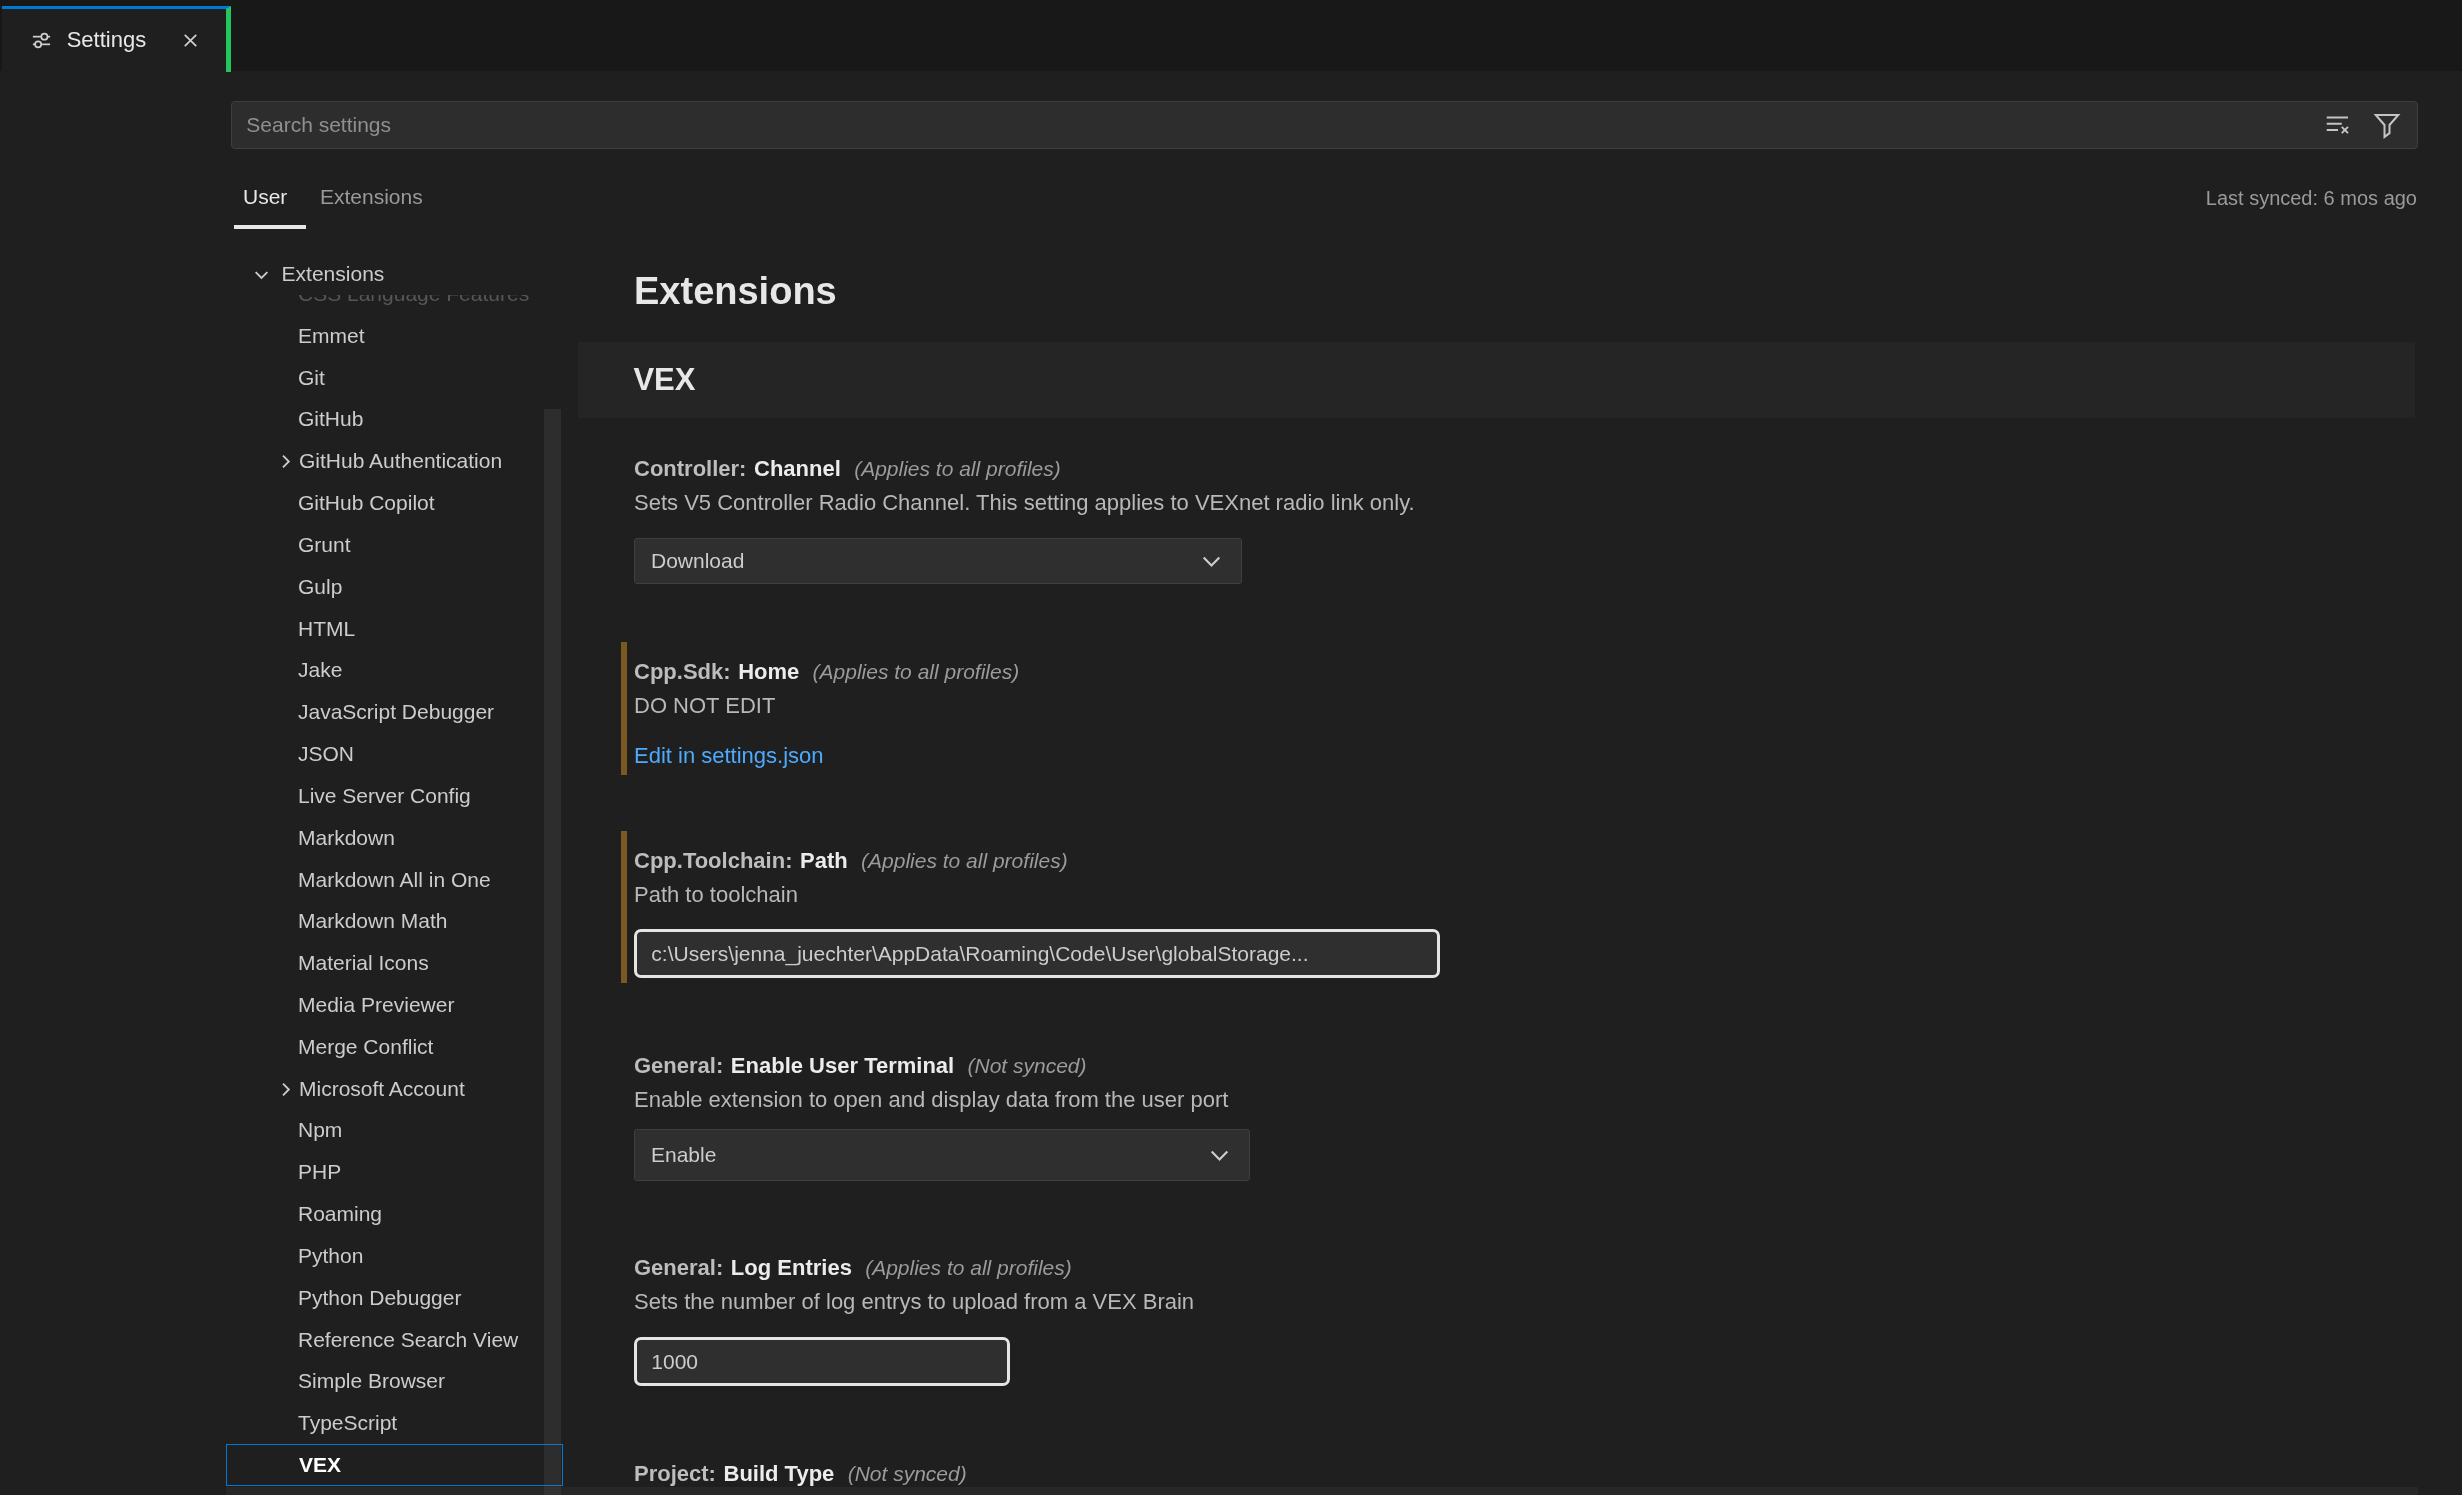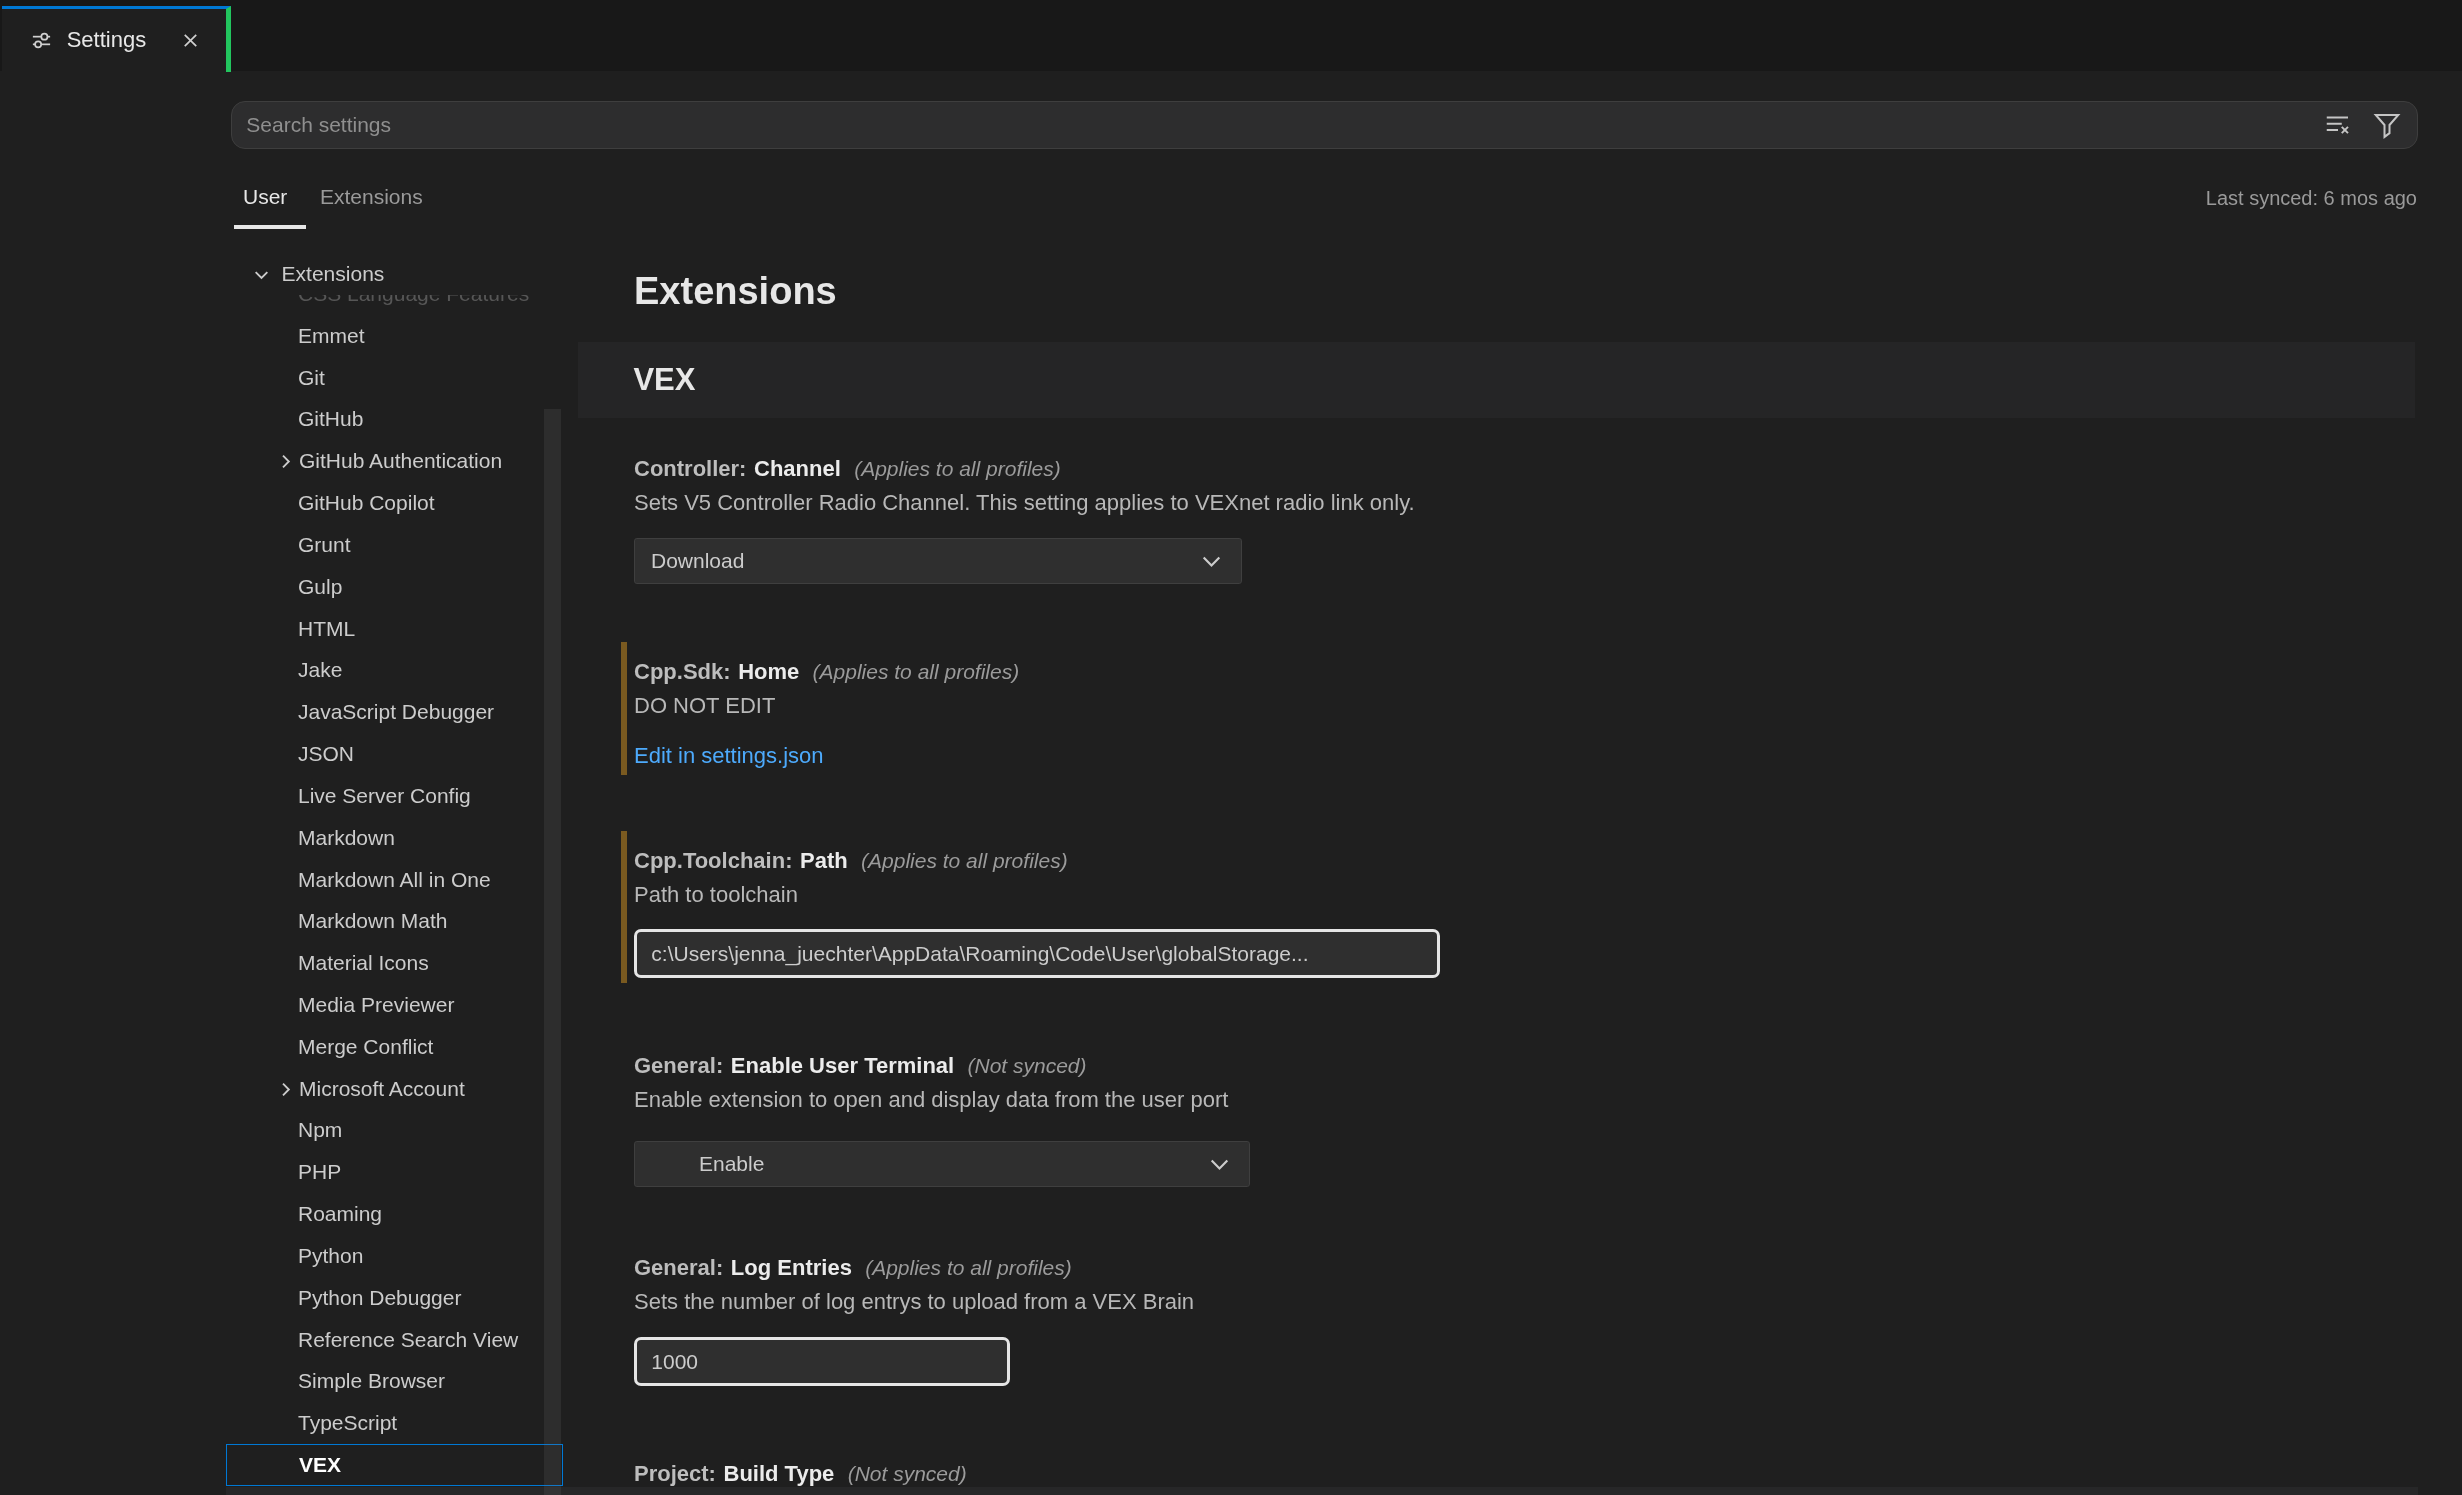--- a/index.html
+++ b/index.html
@@ -10,21 +10,21 @@
   
   .tabbar { position:absolute; left:0; top:0; width:2462px; height:71px; background:#181818; }
   .tab { position:absolute; left:1.9px; top:5.7px; width:229px; height:66px; background:#1f1f1f;
          border-top:3.8px solid #0078d4; border-right:5px solid #22c55e;
          display:flex; align-items:center; padding:0 19px 0 28.5px; cursor:pointer; }
   .tab-label { color:#e7e7e7; font-size:22px; margin-left:13.3px; flex:1; }
   .tab-close { display:flex; align-items:center; justify-content:center; width:32px; height:32px; border-radius:5.7px; }
 
   
   .search-box { position:absolute; left:231px; top:101px; width:2187px; height:48px;
-                background:#2d2d2e; border:1px solid #3e3e3e; border-radius:14px;
+                background:#2d2d2e; border:1px solid #3e3e3e; border-radius:4px;
                 display:flex; align-items:center; padding:0 13.3px 0 14.3px; }
   .search-placeholder { color:#8f8f8f; font-size:21px; flex:1; }
   .search-actions { display:flex; align-items:center; gap:15px; }
   .icon-btn { display:flex; align-items:center; justify-content:center; width:34px; height:34px; border-radius:5.7px; }
 
   
   .scope-row { position:absolute; left:0; top:177px; width:2462px; height:53px; }
   .scope-tab { position:absolute; top:7.6px; font-size:21px; cursor:pointer; }
   .scope-tab.user { left:243px; color:#e7e7e7; }
   .scope-tab.workspace { left:320px; color:#9a9a9a; }
@@ -305,21 +305,21 @@
           <div class="s-desc">Path to toolchain</div>
           <input class="s-input" type="text" value="c:\Users\jenna_juechter\AppData\Roaming\Code\User\globalStorage..." style="top: 92px; width: 806px; height: 49px;">
         </div>
         <div class="setting" style="top: 1042px; height: 152px;">
           <div class="s-title">
             <span class="s-cat">General:</span>
             <span class="s-name">Enable User Terminal</span>
             <span class="s-scope">(Not synced)</span>
           </div>
           <div class="s-desc">Enable extension to open and display data from the user port</div>
-          <div class="s-select" style="top: 99px; width: 616px; height: 46px; padding-left: 48px;">
+          <div class="s-select" style="top: 87px; width: 616px; height: 52px;">
             <span class="sel-value">Enable</span>
             <span class="sel-chevron">
               <svg width="25" height="25" viewBox="0 0 16 16" fill="none" stroke="#cccccc" stroke-width="1.4">
                 <polyline points="3,5.5 8,10.5 13,5.5"></polyline>
               </svg>
             </span>
           </div>
         </div>
         <div class="setting" style="top: 1244px; height: 152px;">
           <div class="s-title">

